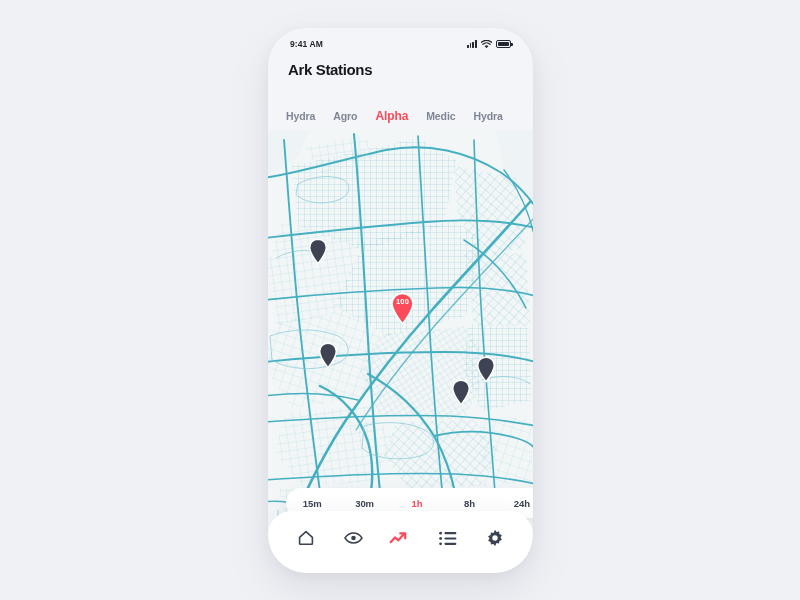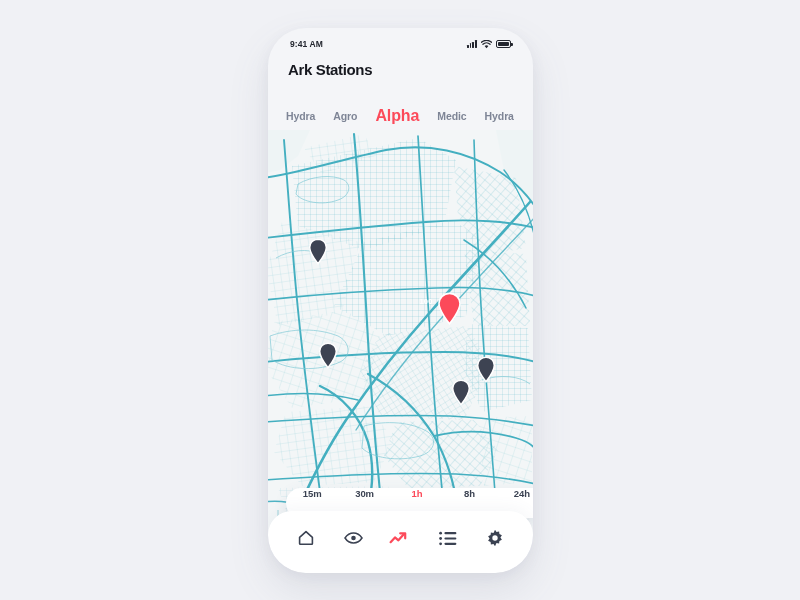--- a/index.html
+++ b/index.html
@@ -66,21 +66,21 @@
     display: flex; align-items: center;
     padding-left: 18px;
     gap: 18px;
     overflow: hidden;
   }
   .tab {
     font-size: 10.5px; font-weight: bold;
     color: #7e8596; white-space: nowrap;
     letter-spacing: -0.1px;
   }
-  .tab.active { color: #fc4a5a; font-size: 16px; }
+  .tab.active { color: #fc4a5a; font-size: 12px; }
 
   
   .map {
     position: absolute; left: 0; top: 102px;
     width: 100%; height: 406px;
     background: #f3f6f7;
     overflow: hidden;
   }
   .map svg { display: block; }
 
@@ -95,21 +95,21 @@
     pointer-events: none;
   }
 
   
   .timefilter {
     position: absolute; left: 18px; top: 358px;
     width: 262px; height: 30px;
     background: #ffffff;
     border-radius: 15px;
     box-shadow: 0 4px 14px rgba(90,100,130,0.10);
-    display: flex; 
+    display: flex; align-items: center;
   }
   .tf-item {
     flex: 1; text-align: center; position: relative;
     font-size: 9.5px; font-weight: bold; color: #3b4252;
     letter-spacing: -0.1px;
   }
   .tf-item.active { color: #fc4a5a; }
   .tf-item.active::after {
     content: ""; position: absolute;
     left: 50%; margin-left: -1.4px; bottom: -8px;
@@ -275,21 +275,21 @@
           <path d="M10 1.2c-4.6 0-8.3 3.6-8.3 8.1 0 5.9 8.3 16.4 8.3 16.4s8.3-10.5 8.3-16.4c0-4.5-3.7-8.1-8.3-8.1z" fill="#3d4352" stroke="#ffffff" stroke-width="1.5"></path>
         </svg>
       </div>
 
       <div class="pin" style="left:183px; top:249px;">
         <svg width="20" height="27" viewBox="0 0 20 27">
           <path d="M10 1.2c-4.6 0-8.3 3.6-8.3 8.1 0 5.9 8.3 16.4 8.3 16.4s8.3-10.5 8.3-16.4c0-4.5-3.7-8.1-8.3-8.1z" fill="#3d4352" stroke="#ffffff" stroke-width="1.5"></path>
         </svg>
       </div>
 
-      <div class="pin" style="left:122px; top:162px;padding-left:47px;">
+      <div class="pin" style="left:122px; top:162px;">
         <svg width="25" height="33" viewBox="0 0 25 33">
           <path d="M12.5 1.4C6.7 1.4 2 6 2 11.6c0 7.4 10.5 20.2 10.5 20.2S23 19 23 11.6C23 6 18.3 1.4 12.5 1.4z" fill="#fc4a5a" stroke="#ffffff" stroke-width="1.6"></path>
         </svg>
         <div class="pin-label">100</div>
       </div>
 
       <div class="timefilter">
         <div class="tf-item">15m</div>
         <div class="tf-item">30m</div>
         <div class="tf-item active">1h</div>

